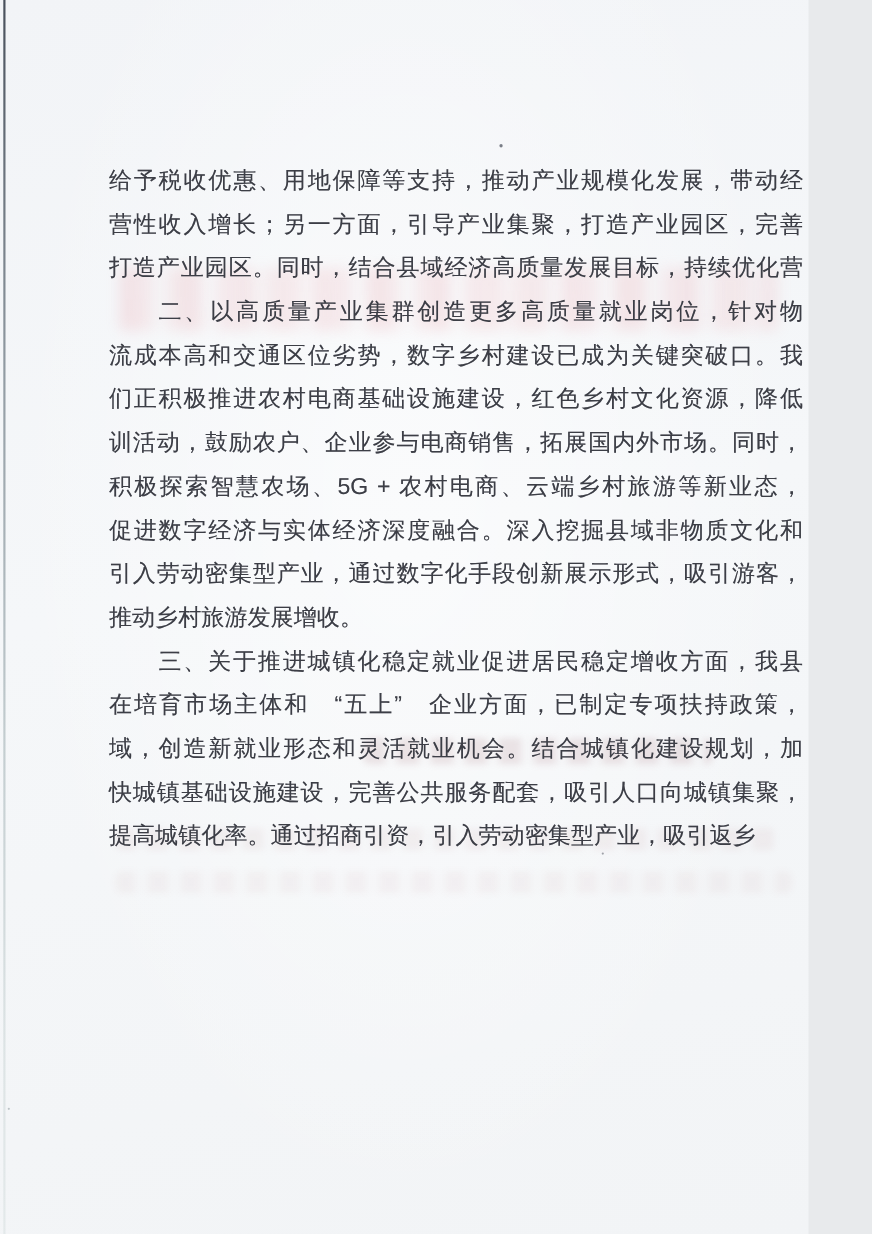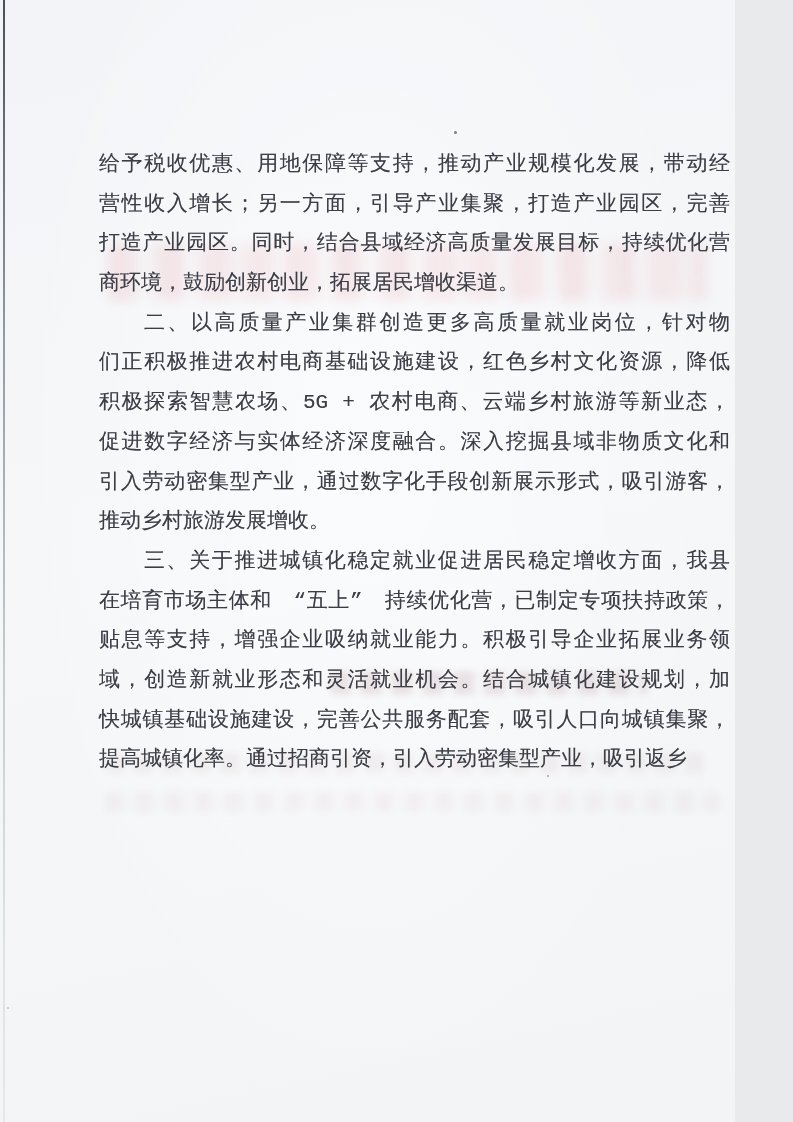--- a/index.html
+++ b/index.html
@@ -10,21 +10,21 @@
     overflow: hidden;
     background: #e8eaec;
   }
   .scan-page {
     position: relative;
     width: 735px;
     height: 1122px;
     background:
       radial-gradient(ellipse at 50% 40%, rgba(255,255,255,0.55) 0%, rgba(255,255,255,0) 70%),
       linear-gradient(168deg, #f2f4f7 0%, #f5f7f9 45%, #f2f4f6 100%);
-    font-family: Liberation Mono, monospace;
+    font-family: Liberation Sans, sans-serif;
   }
   
   .scan-edge {
     position: absolute;
     left: 3px;
     top: 0;
     width: 2px;
     height: 100%;
     background: linear-gradient(to bottom,
       rgba(58, 66, 78, 0.92) 0%,
@@ -117,30 +117,30 @@
 
   <div class="bleed bleed-1"></div>
   <div class="bleed bleed-2"></div>
   <div class="bleed bleed-3"></div>
   <div class="bleed bleed-4"></div>
 
   <div class="doc-text">
       <div class="line">给予税收优惠、用地保障等支持，推动产业规模化发展，带动经</div>
       <div class="line">营性收入增长；另一方面，引导产业集聚，打造产业园区，完善</div>
       <div class="line">打造产业园区。同时，结合县域经济高质量发展目标，持续优化营</div>
-      <div class="line last">商环境，鼓励创新创业，拓展居民增收渠道。</div>
       <div class="line indent">二、以高质量产业集群创造更多高质量就业岗位，针对物</div>
+      <div class="line">流成本高和交通区位劣势，数字乡村建设已成为关键突破口。我</div>
       <div class="line">们正积极推进农村电商基础设施建设，红色乡村文化资源，降低</div>
+      <div class="line">训活动，鼓励农户、企业参与电商销售，拓展国内外市场。同时，</div>
       <div class="line">积极探索智慧农场、5G + 农村电商、云端乡村旅游等新业态，</div>
       <div class="line">促进数字经济与实体经济深度融合。深入挖掘县域非物质文化和</div>
       <div class="line">引入劳动密集型产业，通过数字化手段创新展示形式，吸引游客，</div>
       <div class="line last">推动乡村旅游发展增收。</div>
       <div class="line indent">三、关于推进城镇化稳定就业促进居民稳定增收方面，我县</div>
-      <div class="line">在培育市场主体和　“五上”　持续优化营，已制定专项扶持政策，</div>
-      <div class="line">贴息等支持，增强企业吸纳就业能力。积极引导企业拓展业务领</div>
+      <div class="line">在培育市场主体和　“五上”　企业方面，已制定专项扶持政策，</div>
       <div class="line">域，创造新就业形态和灵活就业机会。结合城镇化建设规划，加</div>
       <div class="line">快城镇基础设施建设，完善公共服务配套，吸引人口向城镇集聚，</div>
       <div class="line last">提高城镇化率。通过招商引资，引入劳动密集型产业，吸引返乡</div>
     </div>
 
   <div class="speck speck-1"></div>
   <div class="speck speck-2"></div>
   <div class="speck speck-3"></div>
 </div>
 

